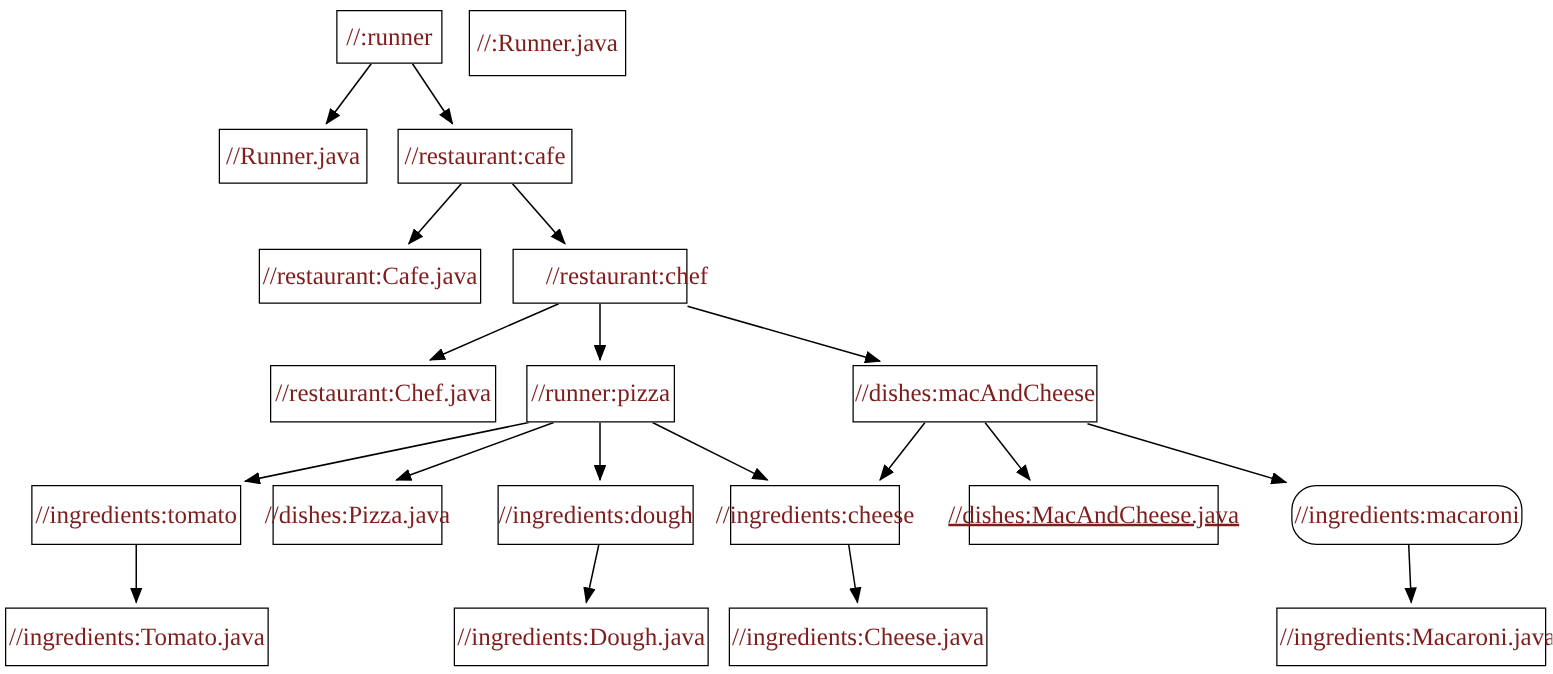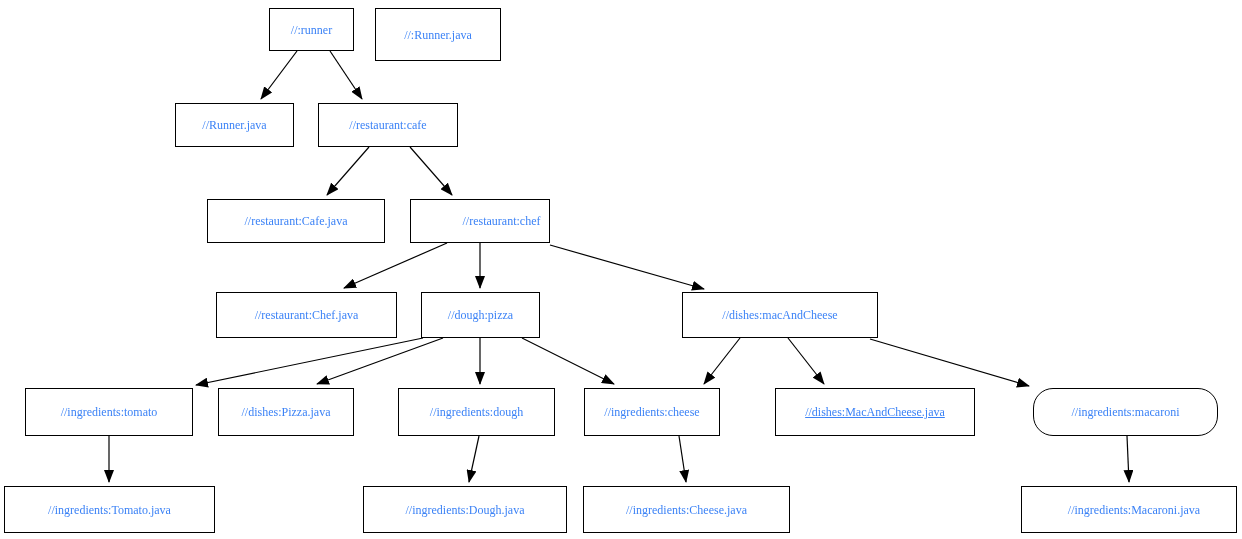--- a/index.html
+++ b/index.html
@@ -20,25 +20,25 @@
     left: 0;
     top: 0;
     width: 100%;
     height: 100%;
   }
   .node {
     position: absolute;
     box-sizing: border-box;
     border: 1px solid #000000;
     background: #ffffff;
-    color: #3b82f6;
+    color: #7f1d1d;
     display: flex;
     align-items: center;
     justify-content: center;
-    font-size: 12px;
+    font-size: 20px;
     line-height: 1;
     white-space: nowrap;
   }
   .edge-line {
     stroke: #000000;
     stroke-width: 1.2;
     fill: none;
   }
 </style>
 </head>
@@ -73,21 +73,21 @@
       </g>
   </svg>
   <div id="node-layer">
       <div class="node" style="left: 269px; top: 8px; width: 85px; height: 43px;">//:runner</div>
       <div class="node" style="left: 375px; top: 8px; width: 126px; height: 53px;">//:Runner.java</div>
       <div class="node" style="left: 175px; top: 103px; width: 119px; height: 44px;">//Runner.java</div>
       <div class="node" style="left: 318px; top: 103px; width: 140px; height: 44px;">//restaurant:cafe</div>
       <div class="node" style="left: 207px; top: 199px; width: 178px; height: 44px;">//restaurant:Cafe.java</div>
       <div class="node" style="left: 410px; top: 199px; width: 140px; height: 44px; padding-left: 43px;">//restaurant:chef</div>
       <div class="node" style="left: 216px; top: 292px; width: 181px; height: 46px;">//restaurant:Chef.java</div>
-      <div class="node" style="left: 421px; top: 292px; width: 119px; height: 46px;">//dough:pizza</div>
+      <div class="node" style="left: 421px; top: 292px; width: 119px; height: 46px;">//runner:pizza</div>
       <div class="node" style="left: 682px; top: 292px; width: 196px; height: 46px;">//dishes:macAndCheese</div>
       <div class="node" style="left: 25px; top: 388px; width: 168px; height: 48px;">//ingredients:tomato</div>
       <div class="node" style="left: 218px; top: 388px; width: 136px; height: 48px;">//dishes:Pizza.java</div>
       <div class="node" style="left: 398px; top: 388px; width: 157px; height: 48px;">//ingredients:dough</div>
       <div class="node" style="left: 584px; top: 388px; width: 136px; height: 48px;">//ingredients:cheese</div>
       <div class="node" style="left: 775px; top: 388px; width: 200px; height: 48px; text-decoration: underline;">//dishes:MacAndCheese.java</div>
       <div class="node" style="left: 1033px; top: 388px; width: 185px; height: 48px; border-radius: 20px;">//ingredients:macaroni</div>
       <div class="node" style="left: 4px; top: 486px; width: 211px; height: 47px;">//ingredients:Tomato.java</div>
       <div class="node" style="left: 363px; top: 486px; width: 204px; height: 47px;">//ingredients:Dough.java</div>
       <div class="node" style="left: 583px; top: 486px; width: 207px; height: 47px;">//ingredients:Cheese.java</div>

